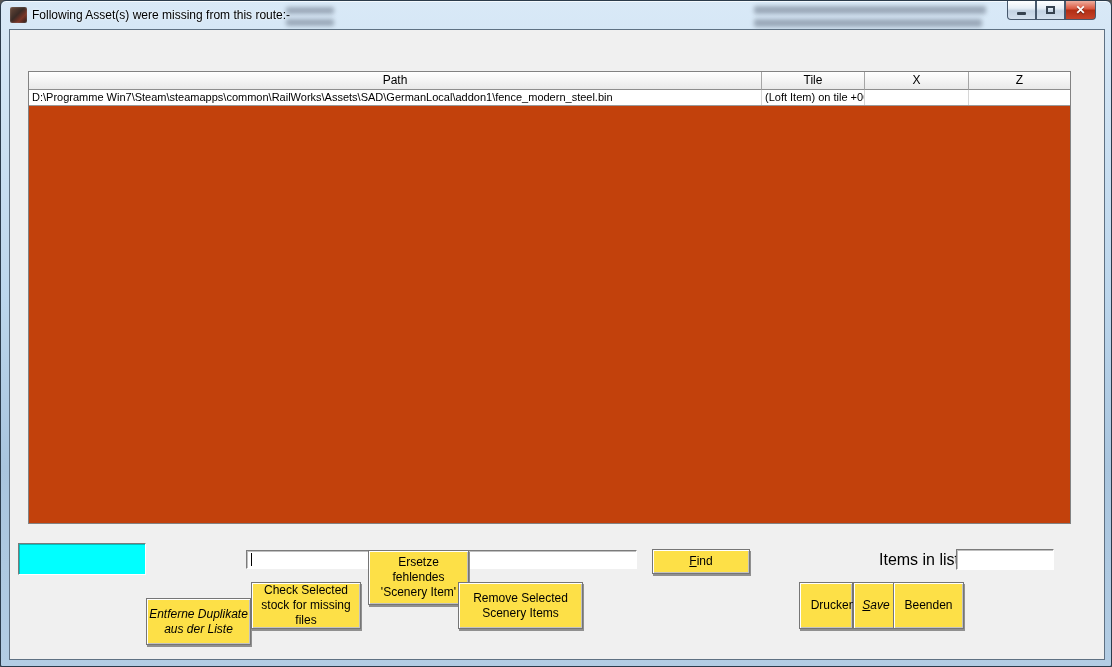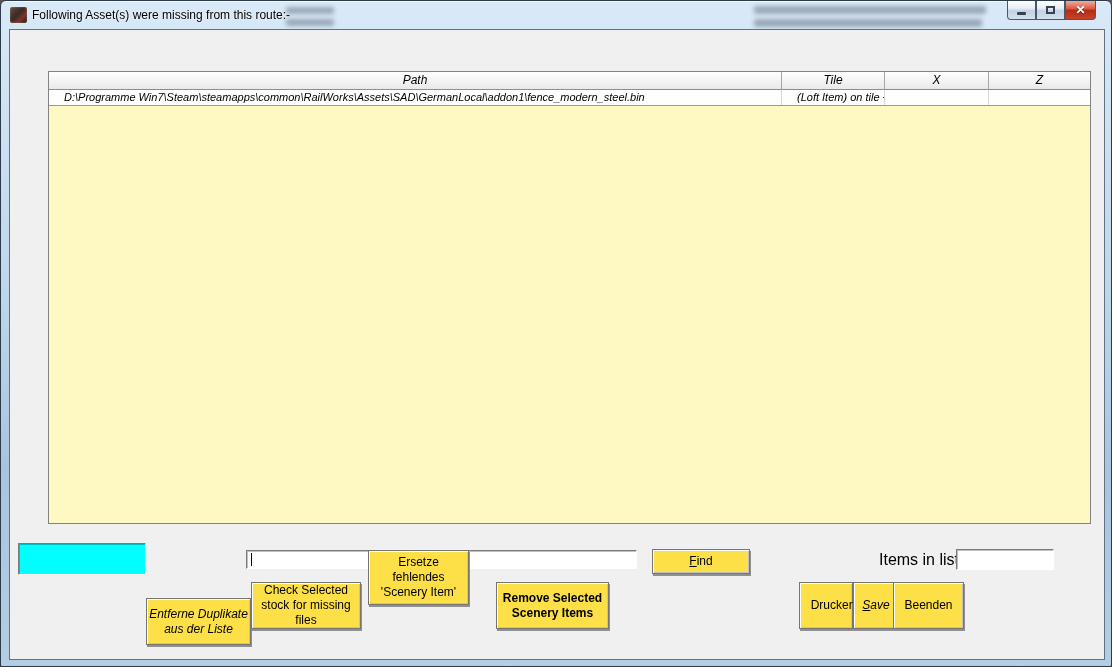--- a/index.html
+++ b/index.html
@@ -49,34 +49,34 @@
   .glyph-close { color:#fff; font-size:12px; font-weight:bold; text-shadow:0 1px 1px rgba(0,0,0,.5); line-height:1; }
 
   
   .client {
     position:absolute; left:8px; top:28px; width:1096px; height:631px;
     background:#f0f0f0; border:1px solid #5f7183;
   }
 
   
   .listview {
-    position:absolute; left:38px; top:41px; width:1043px; height:453px;
-    background:#fef9c3; border:1px solid #828282;font-style:italic;
+    position:absolute; left:18px; top:41px; width:1043px; height:453px;
+    background:#c2410c; border:1px solid #828282;
   }
   .lv-header { display:flex; height:18px; }
   .lv-hcell {
     background: linear-gradient(#ffffff,#f2f2f2 60%,#e9e9e9);
     border-right:1px solid #a5a5a5; border-bottom:1px solid #8e8e8e;
     font-size:12px; color:#000; text-align:center; line-height:17px;
     overflow:hidden; white-space:nowrap;
   }
   .lv-row { display:flex; height:16px; background:#fff; border-bottom:1px solid #9a9a9a; }
   .lv-cell {
     font-size:11px; color:#000; line-height:15px; white-space:nowrap; overflow:hidden;
-    border-right:1px solid #d6d6d6; padding-left:15px;
+    border-right:1px solid #d6d6d6; padding-left:3px;
   }
   .w-path { width:733px; } .w-tile { width:103px; } .w-x { width:104px; } .w-z { width:101px; border-right:none; }
 
   
   .btn-classic {
     position:absolute; background:#fde047;
     border:1px solid #767676;
     box-shadow: inset 1px 1px 0 #ffffff, inset -1px -1px 0 #c2c2c2, 1px 2px 0 #909090;
     font-size:12px; color:#000; text-align:center;
     display:flex; align-items:center; justify-content:center;
@@ -149,21 +149,21 @@
     </button>
 
     <div class="label" style="left:869px;top:521px;">Items in list</div>
     <div class="sunken" style="left:946px;top:519px;width:98px;height:21px;">
       <span></span>
     </div>
 
     <button class="btn-classic" style="left:136px;top:568px;width:105px;height:47px;font-style:italic;">Entferne Duplikate aus der Liste</button>
     <button class="btn-classic" style="left:241px;top:552px;width:110px;height:47px;">Check Selected stock for missing files</button>
     <button class="btn-classic" style="left:358px;top:520px;width:101px;height:55px;">Ersetze fehlendes 'Scenery Item'</button>
-    <button class="btn-classic" style="left:486px;top:552px;width:113px;height:47px;font-weight:bold;">Remove Selected Scenery Items</button>
+    <button class="btn-classic" style="left:448px;top:552px;width:125px;height:47px;">Remove Selected Scenery Items</button>
 
     <button class="btn-classic" style="left:789px;top:552px;width:54px;height:47px;padding-left:16px;">Drucken</button>
     <button class="btn-classic" style="left:843px;top:552px;width:46px;height:47px;font-style:italic;">
       <span><span class="u">S</span><span>ave</span></span>
     </button>
     <button class="btn-classic wrap-break" style="left:883px;top:552px;width:71px;height:47px;">Beenden</button>
 
   </div>
 </div>
 

